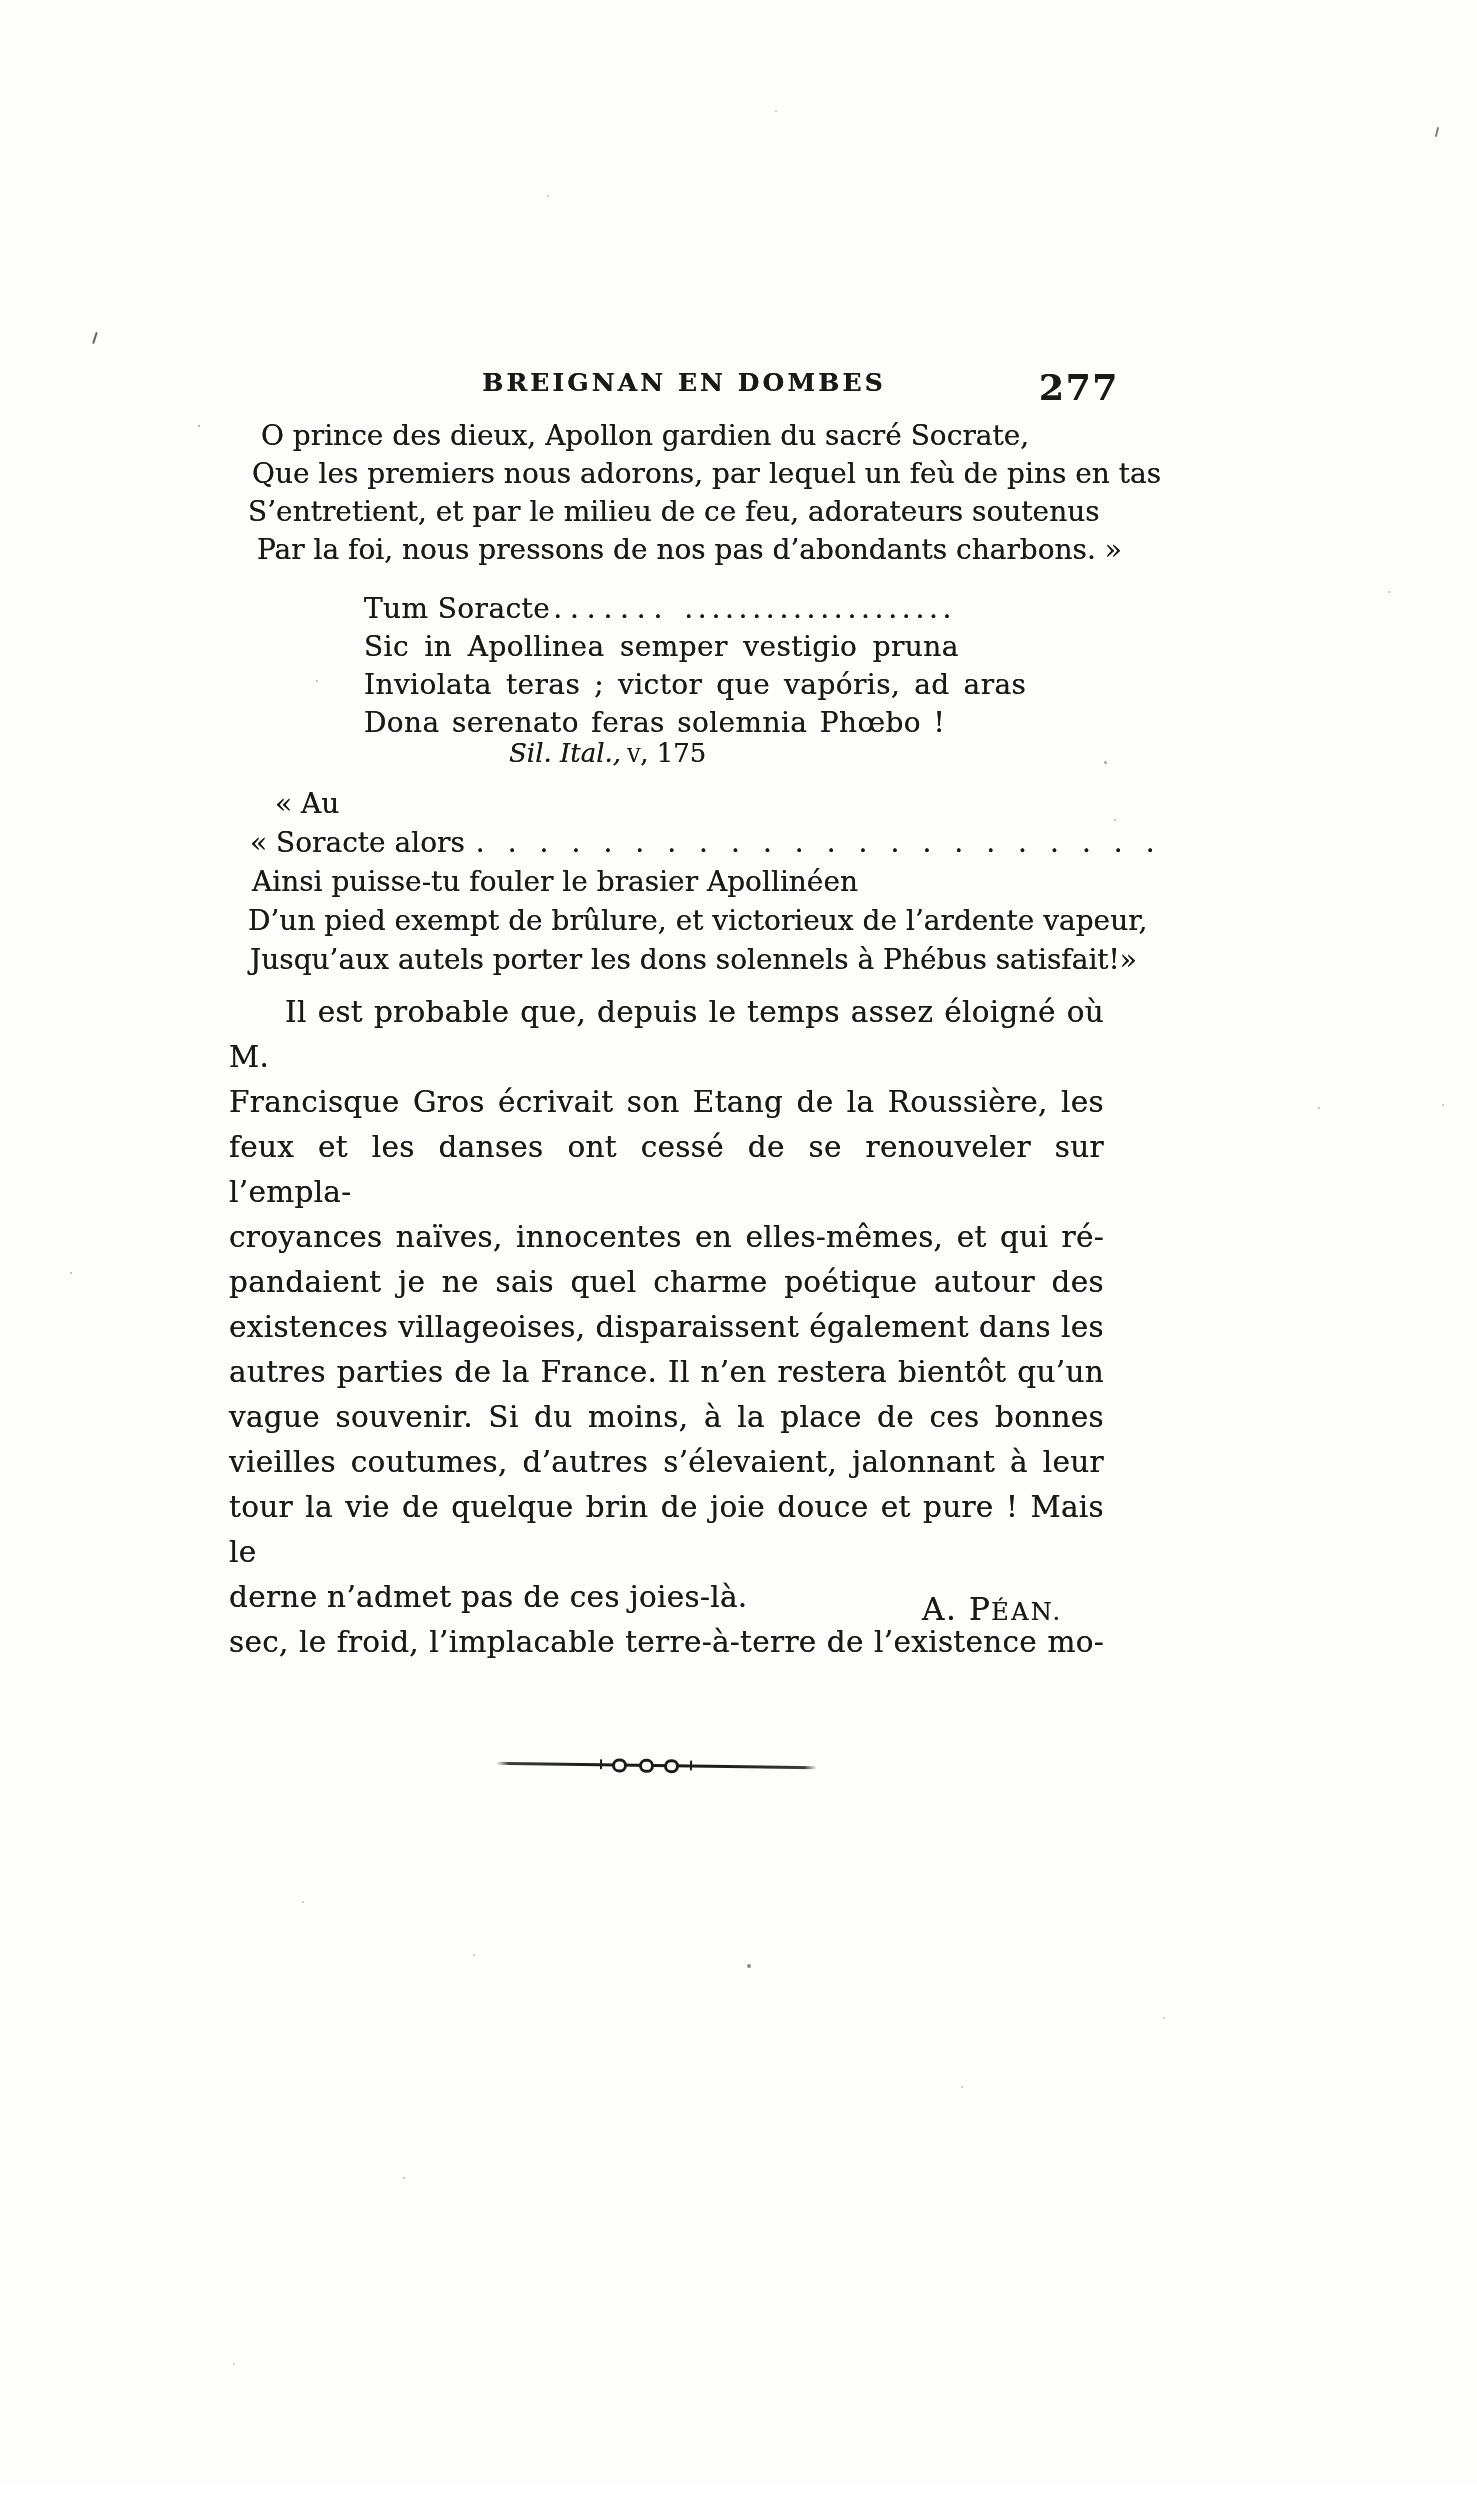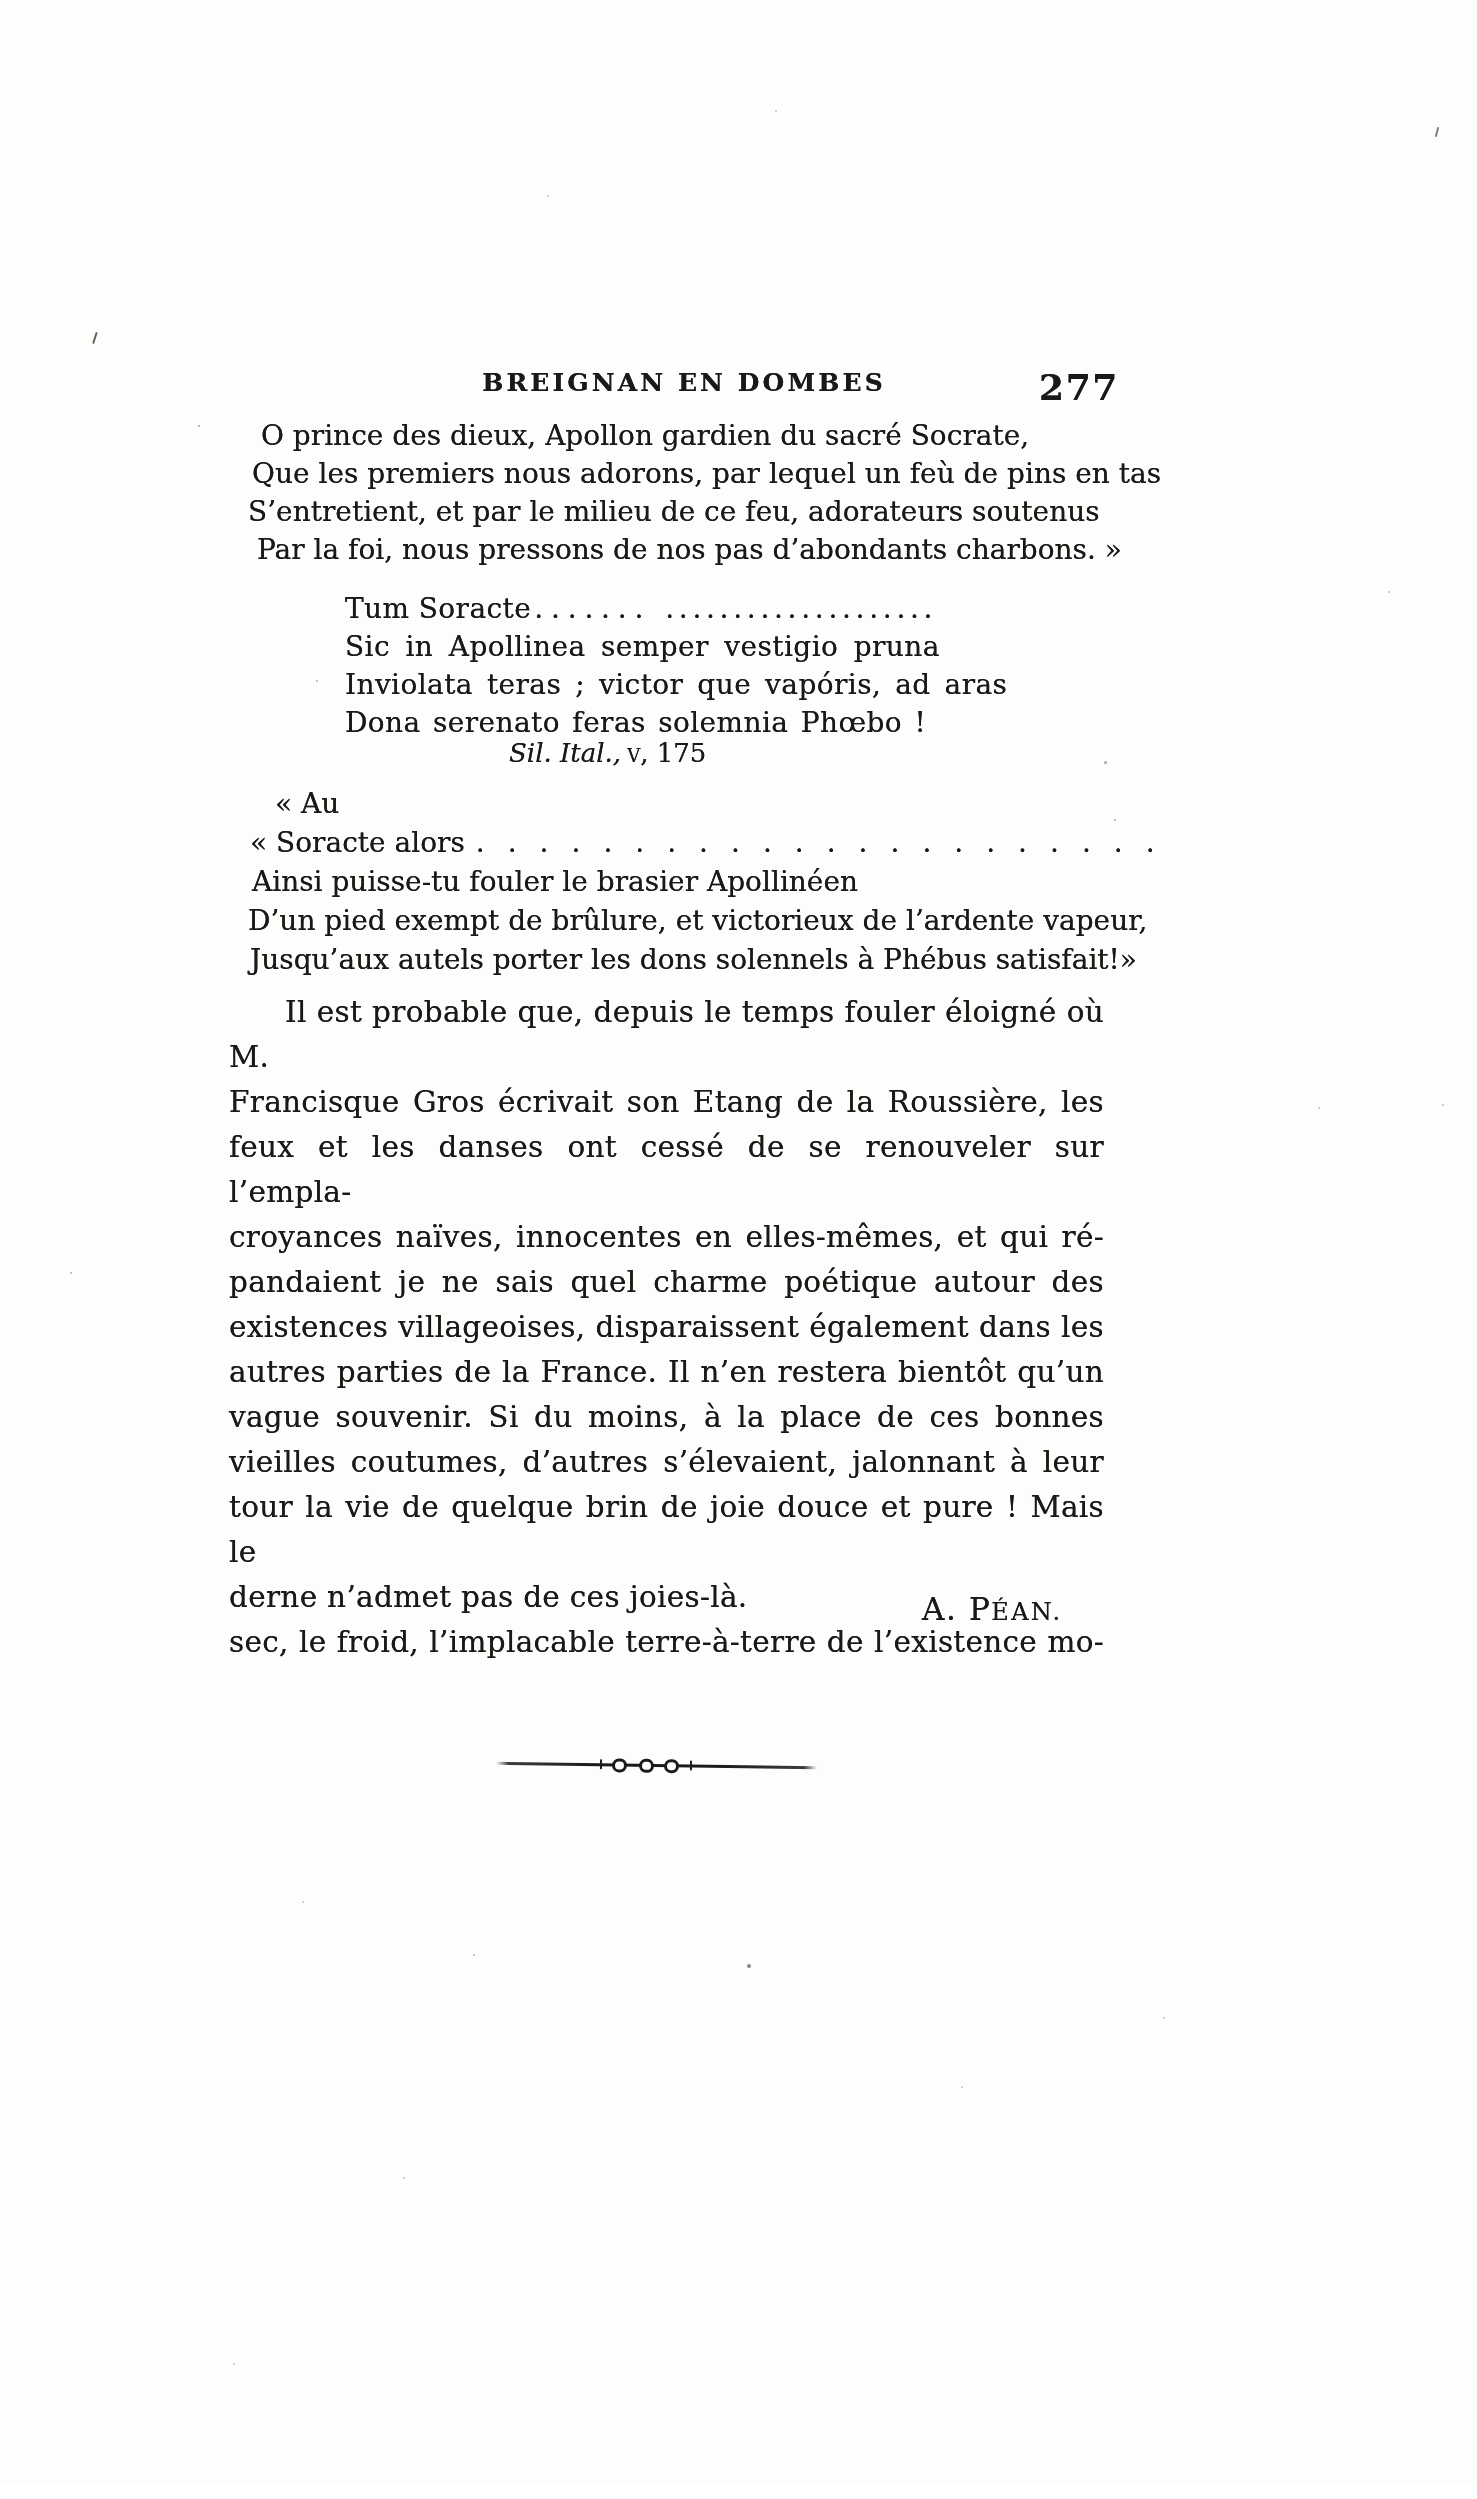--- a/index.html
+++ b/index.html
@@ -16,21 +16,21 @@
     position:absolute;top:368px;left:684px;transform:translateX(-50%);
     font-size:25px;font-weight:bold;letter-spacing:3.1px;white-space:nowrap;
   }
   .page-number{
     position:absolute;top:366px;left:1039px;
     font-size:36px;font-weight:bold;letter-spacing:1.6px;
   }
   .vblock{position:absolute;left:0;top:0;}
   .vline{white-space:nowrap;font-size:28px;line-height:38px;}
   .french-verse{top:417px;}
-  .latin-verse{top:590px;left:345px;}
+  .latin-verse{top:590px;left:364px;}
   .latin-verse .vline{letter-spacing:0.4px;}
   .ws8{word-spacing:6.2px;}
   .ws6{word-spacing:4.7px;}
   .ws4{word-spacing:3.1px;}
   .dots1{letter-spacing:7.8px;margin-left:3.1px;}
   .dots2{letter-spacing:4.7px;margin-left:14px;}
   .citation{position:absolute;top:738px;left:509px;font-size:26px;white-space:nowrap;}
   .citation .it{font-style:italic;}
   .citation .rom{font-variant:small-caps;margin-left:6.2px;}
   .quote{top:784px;}
@@ -92,21 +92,21 @@
     <div class="vline" style="margin-left:275px">« Au</div>
     <div class="vline" style="margin-left:250px">
       <span>« Soracte alors</span><span class="qdots">......................</span>
     </div>
     <div class="vline" style="margin-left:252px">Ainsi puisse-tu fouler le brasier Apollinéen</div>
     <div class="vline" style="margin-left:248px">D’un pied exempt de brûlure, et victorieux de l’ardente vapeur,</div>
     <div class="vline" style="margin-left:250px">Jusqu’aux autels porter les dons solennels à Phébus satisfait!»</div>
   </div>
 
   <div class="paragraph">
-    <div class="pline first">Il est probable que, depuis le temps fouler éloigné où M.</div>
+    <div class="pline first">Il est probable que, depuis le temps assez éloigné où M.</div>
     <div class="pline">Francisque Gros écrivait son Etang de la Roussière, les</div>
     <div class="pline">feux et les danses ont cessé de se renouveler sur l’empla-</div>
     <div class="pline">croyances naïves, innocentes en elles-mêmes, et qui ré-</div>
     <div class="pline">pandaient je ne sais quel charme poétique autour des</div>
     <div class="pline">existences villageoises, disparaissent également dans les</div>
     <div class="pline">autres parties de la France. Il n’en restera bientôt qu’un</div>
     <div class="pline">vague souvenir. Si du moins, à la place de ces bonnes</div>
     <div class="pline">vieilles coutumes, d’autres s’élevaient, jalonnant à leur</div>
     <div class="pline">tour la vie de quelque brin de joie douce et pure ! Mais le</div>
     <div class="pline last">derne n’admet pas de ces joies-là.</div>

